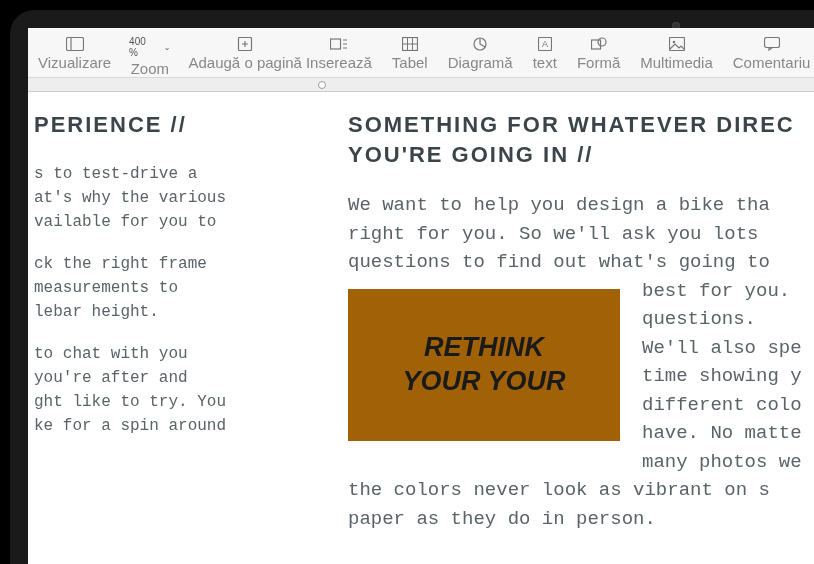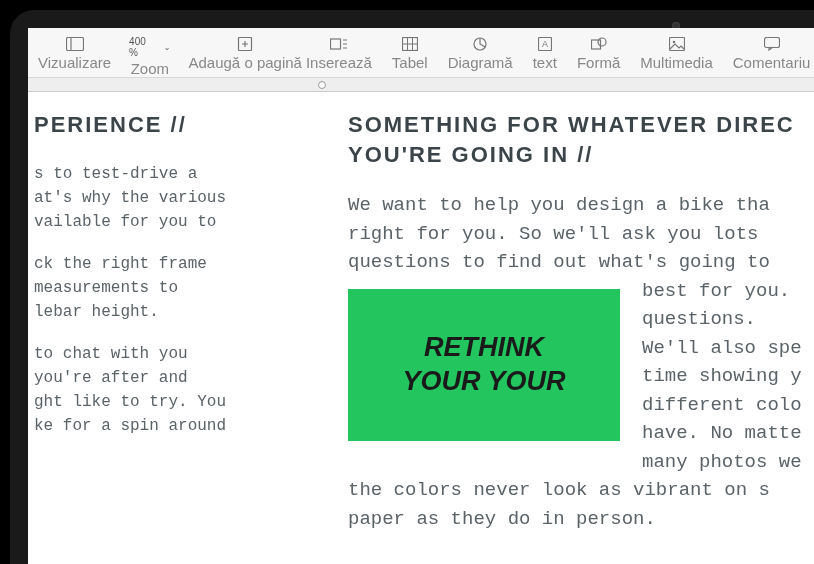--- a/index.html
+++ b/index.html
@@ -146,21 +146,21 @@
     .right-body {
       font-family: "Andale Mono", "Courier New", monospace;
       font-size: 19px;
       color: #5a6368;
       line-height: 1.5;
     }
     .callout-box {
       float: left;
       width: 272px;
       height: 152px;
-      background: #22c55e;
+      background: #a16207;
       margin: 12px 22px 10px 0;
       display: flex;
       align-items: center;
       justify-content: center;
       text-align: center;
     }
     .callout-text {
       font-family: Arial, Helvetica, sans-serif;
       font-weight: 900;
       font-style: italic;

